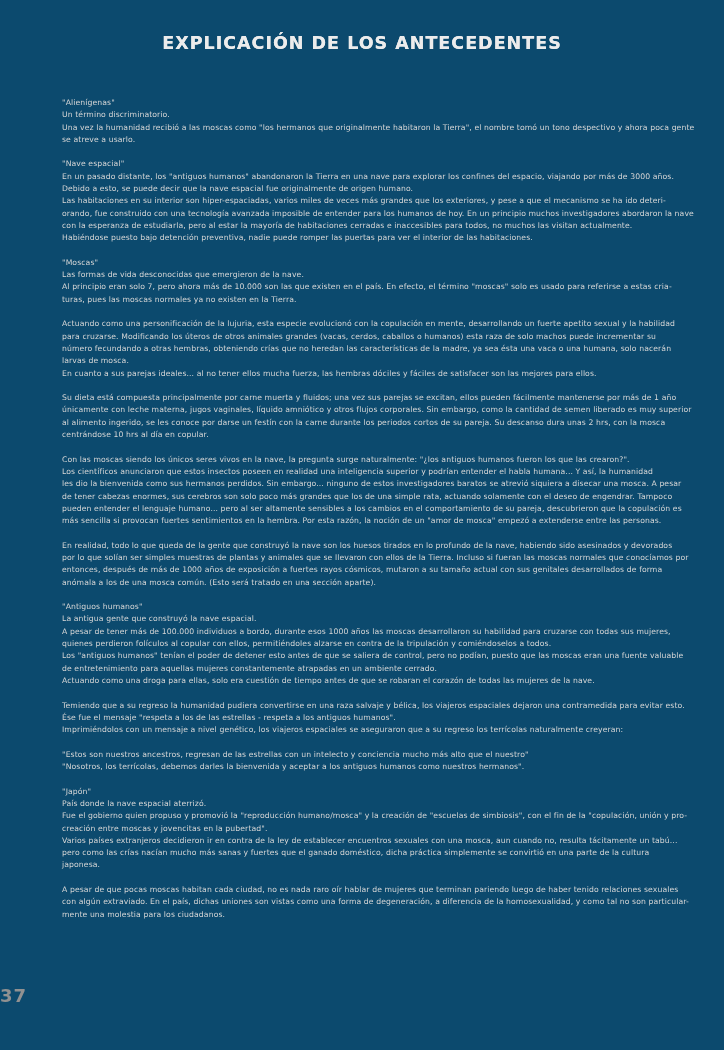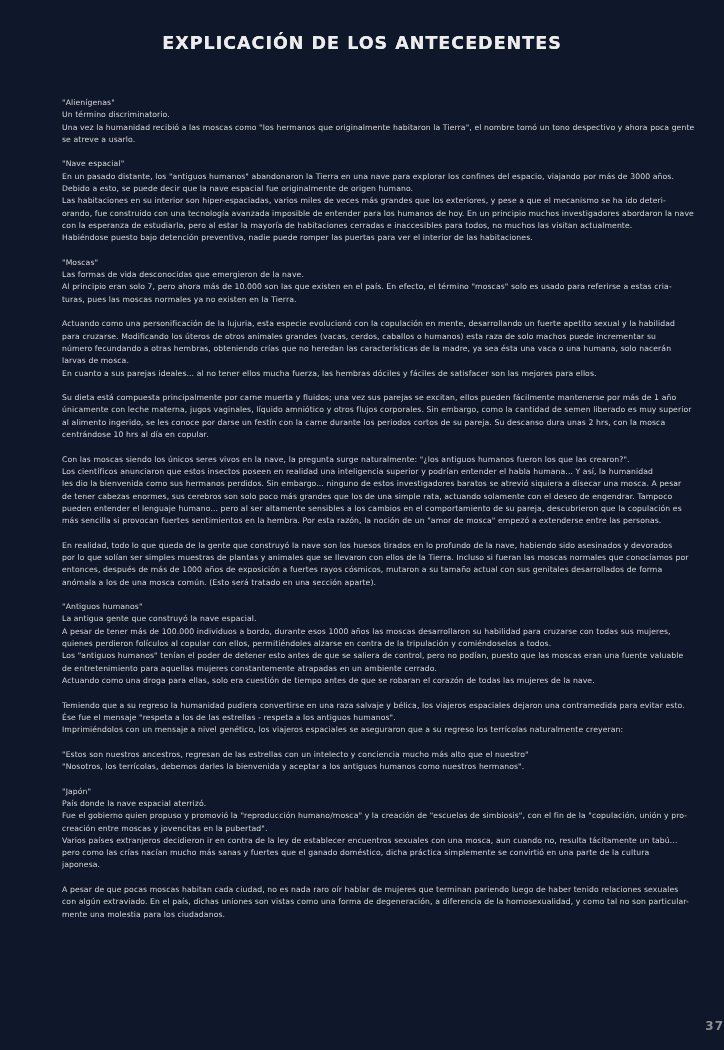--- a/index.html
+++ b/index.html
@@ -4,21 +4,21 @@
 <style>
   html, body {
     margin: 0;
     padding: 0;
     background: #000;
   }
   .page {
     position: relative;
     width: 724px;
     height: 1050px;
-    background: #0f172a;
+    background: #0c4a6e;
     overflow: hidden;
     font-family: "DejaVu Sans", sans-serif;
   }
   .title {
     position: absolute;
     top: 33px;
     left: 0;
     right: 0;
     margin: 0;
     text-align: center;
@@ -38,25 +38,25 @@
   }
   .block {
     white-space: pre-line;
     font-size: 7.7px;
     line-height: 12.3px;
     margin: 0 0 12.3px 0;
     letter-spacing: 0.1px;
   }
   .pagenum {
     position: absolute;
-    top: 1019px;
+    top: 985px;
     left: 0;
     right: 0;
-    text-align: right;
-    font-size: 12px;
+    text-align: left;
+    font-size: 18px;
     font-weight: bold;
     letter-spacing: 1px;
     color: #919191;
   }
 </style>
 </head>
 <body>
 
 <div class="page">
   <h1 class="title">EXPLICACIÓN DE LOS ANTECEDENTES</h1>

